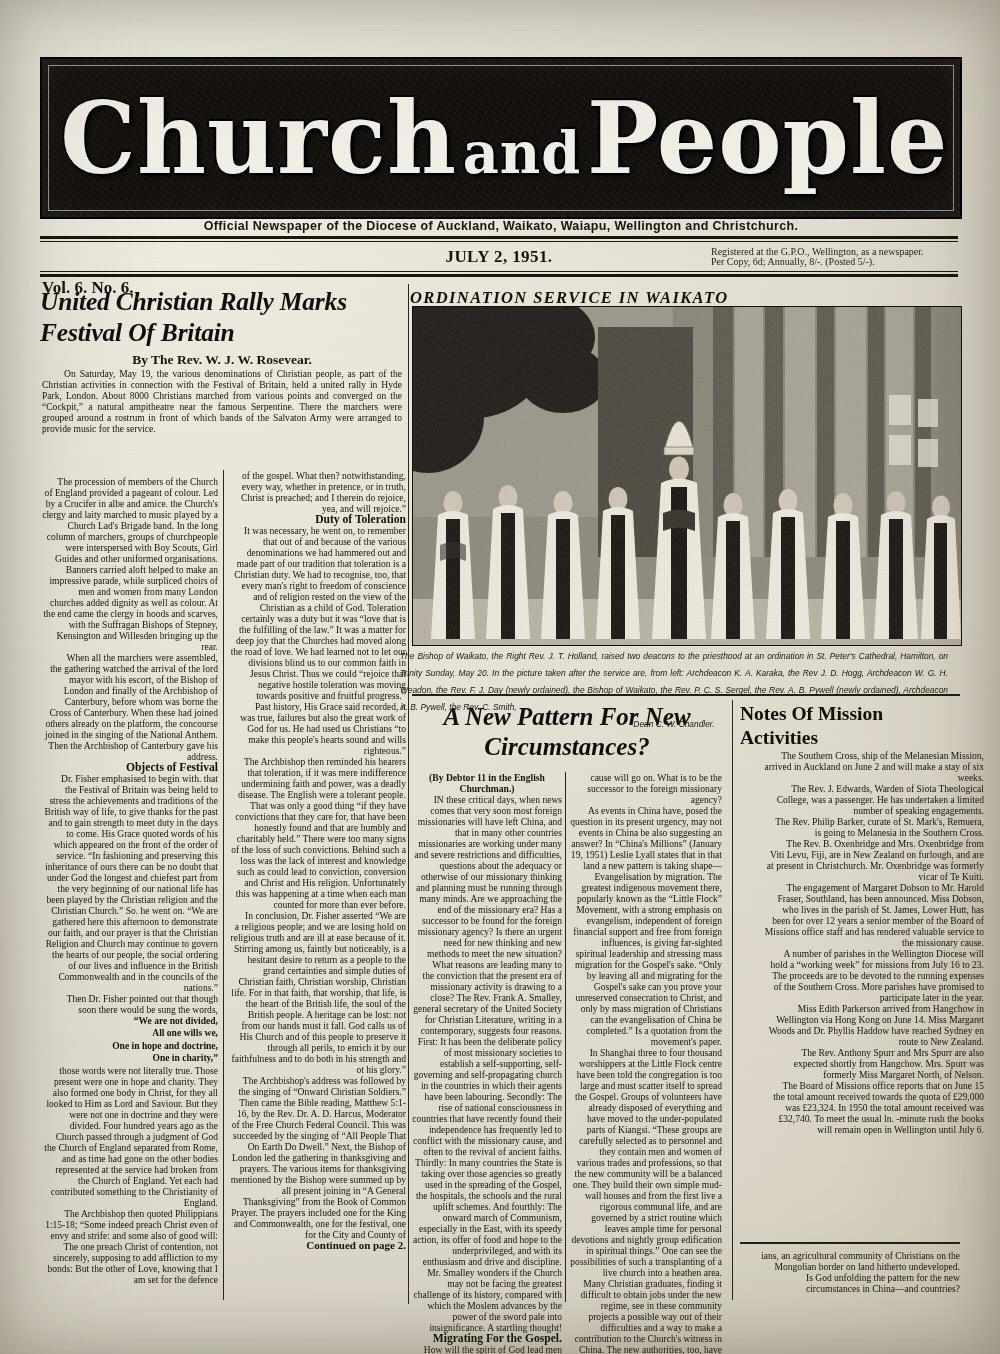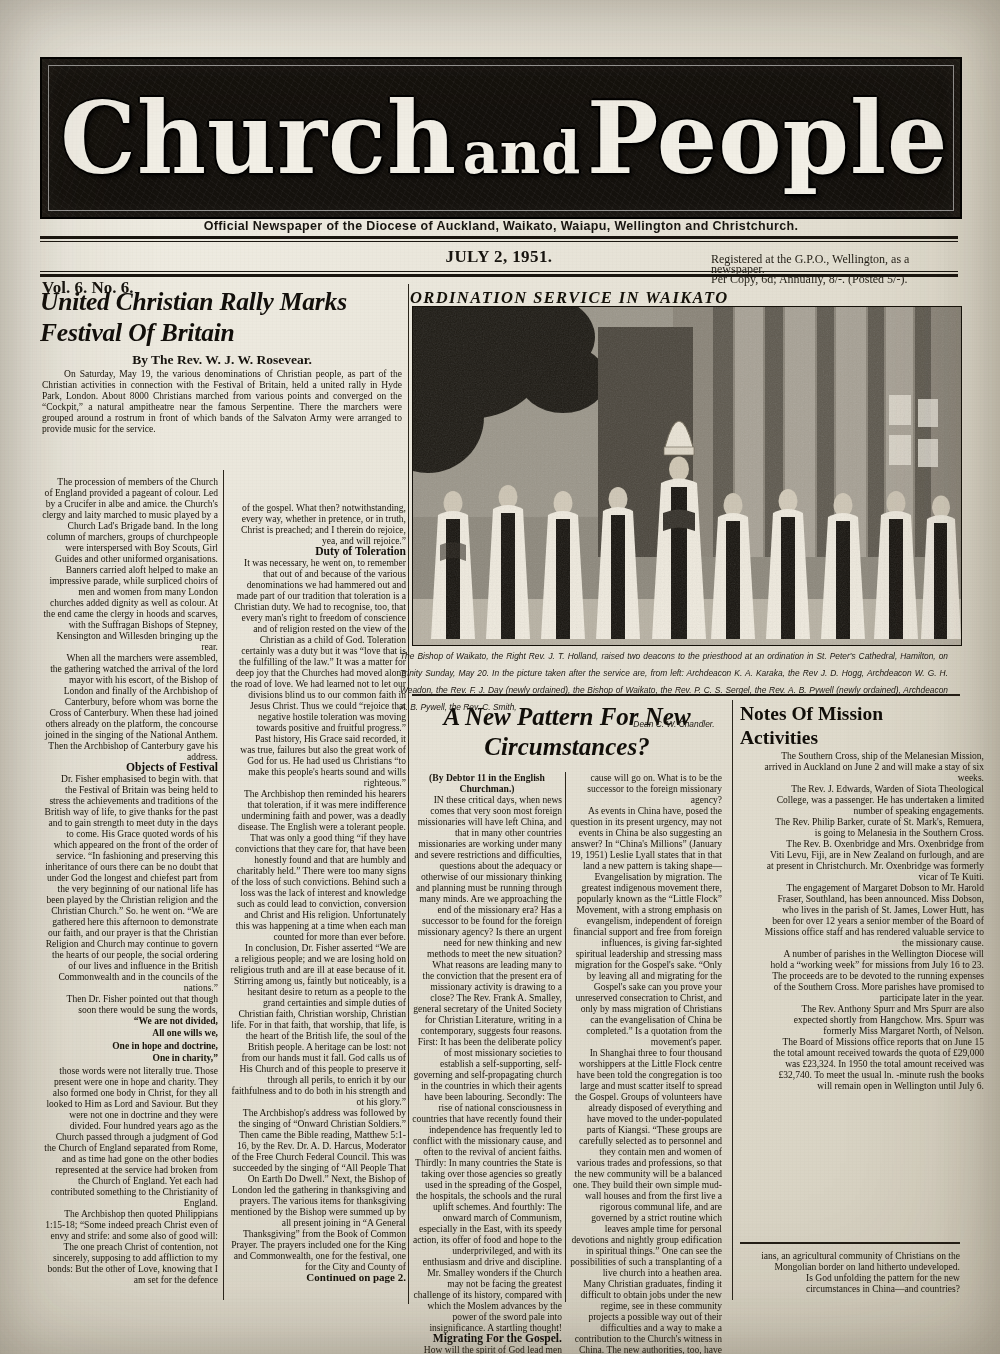--- a/index.html
+++ b/index.html
@@ -76,21 +76,21 @@
 
   
   .rule{position:absolute;left:0;width:918px;background:#1a1610;}
   .rule.thick{height:3px;}
   .rule.thin{height:1px;}
 
   
   .dateline{position:absolute;left:0;top:243px;width:918px;height:28px;}
   .dl-vol{position:absolute;left:2px;top:3px;font-size:17px;font-weight:bold;font-family:"Liberation Serif",serif;color:#17140f;margin-top:32px;}
   .dl-date{position:absolute;left:0;right:0;top:4px;text-align:center;font-size:17px;font-weight:bold;letter-spacing:.4px;color:#17140f;}
-  .dl-reg{position:absolute;right:2px;top:11px;text-align:left;font-size:12px;line-height:10px;color:#221e16;width:245px;margin-left:14px;}
+  .dl-reg{position:absolute;right:2px;top:4px;text-align:left;font-size:10px;line-height:10px;color:#221e16;width:245px;margin-left:14px;}
 
   
   .hl-main{
     position:absolute;left:0;top:286px;width:364px;
     font-family:"Liberation Serif", serif;
     font-style:italic;font-weight:bold;
     font-size:25.5px;line-height:31px;
     color:#120f0b;
     letter-spacing:-.2px;
   }
@@ -100,21 +100,21 @@
   }
   .lead{
     position:absolute;left:2px;top:368px;width:360px;
     font-size:13.2px;line-height:15.6px;
     text-align:justify;color:#15120d;
     text-indent:22px;
   }
 
   
   .colA{position:absolute;left:2px;top:476px;width:176px;}
-  .colB{position:absolute;left:190px;top:470px;width:176px;margin-top:32px;}
+  .colB{position:absolute;left:190px;top:470px;width:176px;}
   .bodytext{
     font-size:9.55px;line-height:11.0px;
     text-align:justify;color:#171309;
     font-family:"Liberation Serif", serif;
   }
   .bodytext p{margin:0 0 0 0;text-indent:11px;text-align:right;}
   .subhead{
     text-align:center;font-weight:bold;font-size:11.6px;
     margin:4px 0 3px;text-indent:0 !important;color:#120f0b;
   }
@@ -376,20 +376,21 @@
     <div class="colrule" style="left:692px;top:700px;height:600px;"></div>
 
     <div class="sb-title">Notes Of Mission Activities</div>
     <div class="sb-body bodytext">
       <p>The Southern Cross, ship of the Melanesian Mission, arrived in Auckland on June 2 and will make a stay of six weeks.</p>
       <p>The Rev. J. Edwards, Warden of Siota Theological College, was a passenger. He has undertaken a limited number of speaking engagements.</p>
       <p>The Rev. Philip Barker, curate of St. Mark's, Remuera, is going to Melanesia in the Southern Cross.</p>
       <p>The Rev. B. Oxenbridge and Mrs. Oxenbridge from Viti Levu, Fiji, are in New Zealand on furlough, and are at present in Christchurch. Mr. Oxenbridge was formerly vicar of Te Kuiti.</p>
       <p>The engagement of Margaret Dobson to Mr. Harold Fraser, Southland, has been announced. Miss Dobson, who lives in the parish of St. James, Lower Hutt, has been for over 12 years a senior member of the Board of Missions office staff and has rendered valuable service to the missionary cause.</p>
       <p>A number of parishes in the Wellington Diocese will hold a “working week” for missions from July 16 to 23. The proceeds are to be devoted to the running expenses of the Southern Cross. More parishes have promised to participate later in the year.</p>
+      <p>Miss Edith Parkerson arrived from Hangchow in Wellington via Hong Kong on June 14. Miss Margaret Woods and Dr. Phyllis Haddow have reached Sydney en route to New Zealand.</p>
       <p>The Rev. Anthony Spurr and Mrs Spurr are also expected shortly from Hangchow. Mrs. Spurr was formerly Miss Margaret North, of Nelson.</p>
       <p>The Board of Missions office reports that on June 15 the total amount received towards the quota of £29,000 was £23,324. In 1950 the total amount received was £32,740. To meet the usual ln. -minute rush the books will remain open in Wellington until July 6.</p>
     </div>
     <div class="divider" style="left:700px;top:1242px;width:220px;height:2px;"></div>
     <div class="sb-tail bodytext">
       <p style="text-indent:0">ians, an agricultural community of Christians on the Mongolian border on land hitherto undeveloped.</p>
       <p>Is God unfolding the pattern for the new circumstances in China—and countries?</p>
     </div>
 
   </div>

